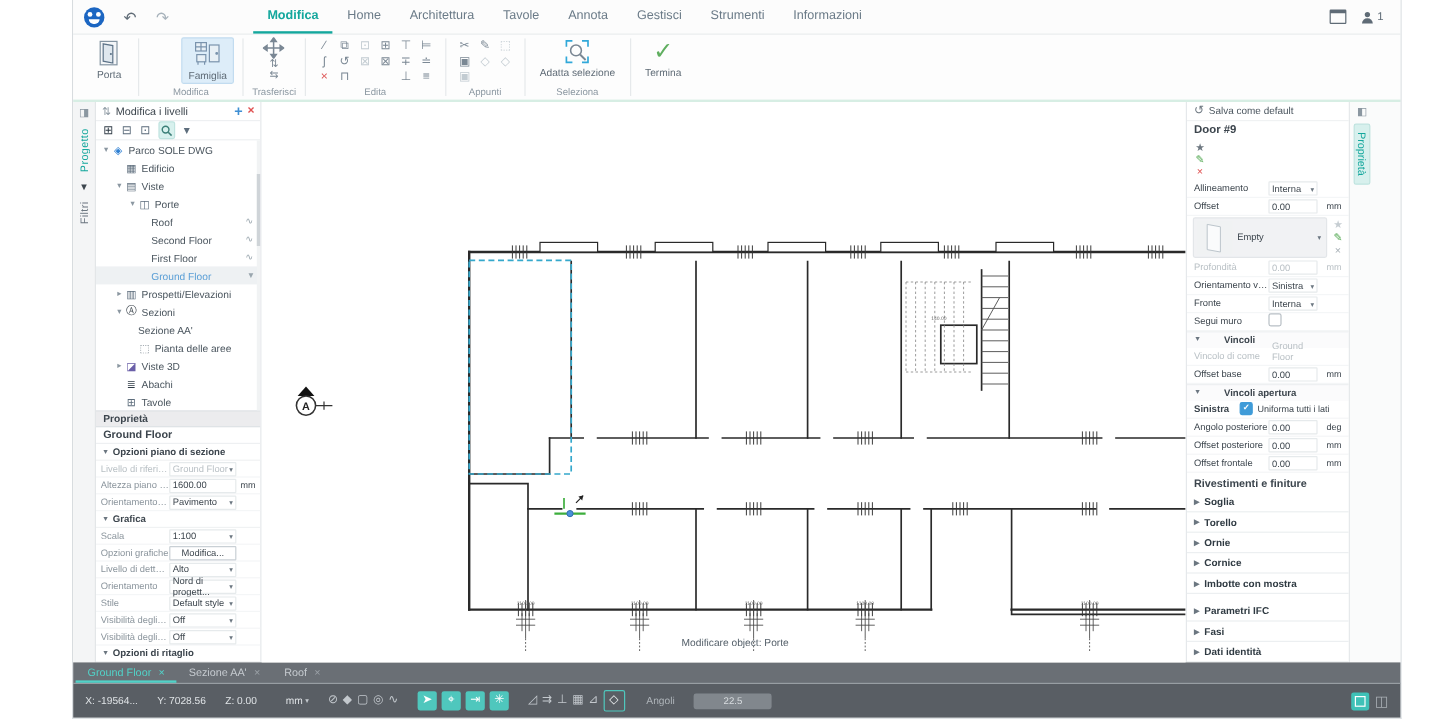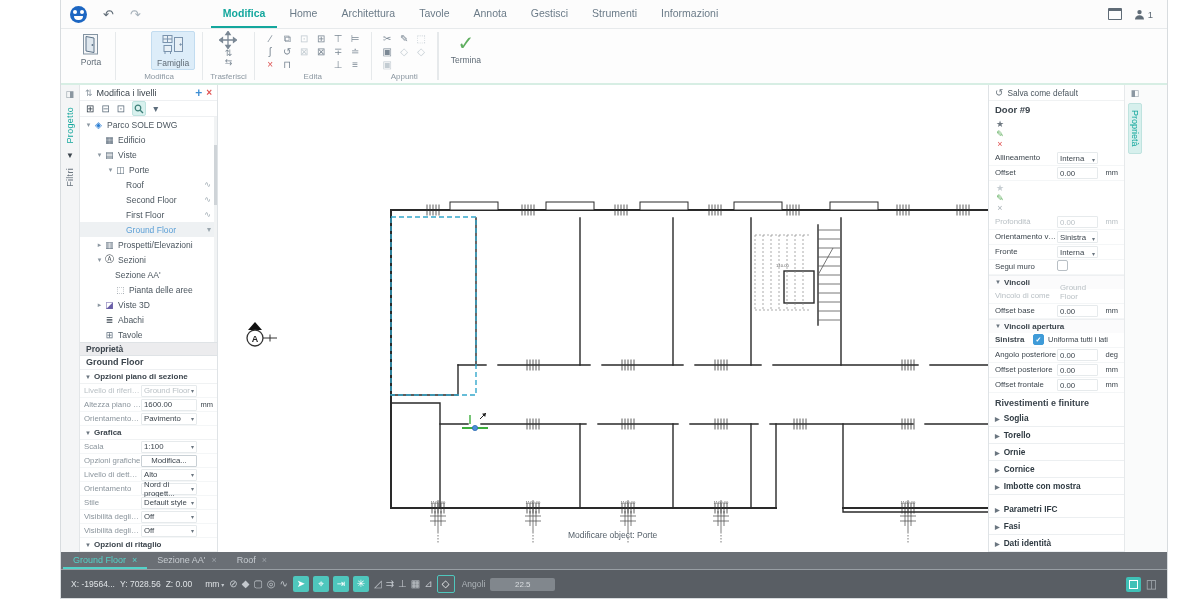--- a/index.html
+++ b/index.html
@@ -88,41 +88,41 @@
   .cicons span{font-size:9px;line-height:10px;}
   .ci-star{color:#6e7881}.ci-star.dim{color:#c6cdd2}
   .ci-pen{color:#58ab57}.ci-x{color:#e05252}.ci-x.dim{color:#aab2b8}
   .rrow{height:14px;display:grid;grid-template-columns:62px 1fr 20px;align-items:center;padding:0 6px;border-bottom:1px solid #f4f6f7;}
   .rrow .lbl{font-size:7.8px;color:#3c454d;overflow:hidden;white-space:nowrap;text-overflow:ellipsis;}
   .rrow .val{display:flex;justify-content:space-between;align-items:flex-end;font-size:7.8px;background:#fff;
              border:1px solid #e6eaec;height:10px;padding:0 2px;border-radius:1px;color:#3c454d;}
   .rrow .val.noborder{border-color:transparent;}
   .rrow .unit{font-size:7.5px;text-align:right;color:#3c454d;}
   .rrow.dis .lbl,.rrow.dis .val,.rrow.dis .unit{color:#b9c0c5;}
-  .rsec{height:13px;display:flex;align-items:center;gap:3px;font-size:8px;font-weight:bold;padding:0 6px;border-top:1px solid #eef0f2;background:#fbfbfc;}
+  .rsec{height:13px;display:flex;align-items:center;gap:19px;font-size:8px;font-weight:bold;padding:0 6px;border-top:1px solid #eef0f2;background:#fbfbfc;}
   .rsec .ar{font-size:6px;color:#6b7680;}
   .cbx{width:9px;height:9px;border:1px solid #b8bfc5;border-radius:2px;background:#fff;display:inline-block;}
   .cbx.on{background:#3f9bd8;border-color:#3f9bd8;color:#fff;font-size:7px;line-height:9px;text-align:center;font-weight:bold;}
   .sideline{height:14px;display:flex;align-items:center;gap:4px;padding:0 6px;border-bottom:1px solid #f4f6f7;}
   .sideline .sl{font-weight:bold;font-size:8px;width:34px;}
   .sideline .ul{font-size:7.5px;color:#3c454d;}
   .finhdr{height:16px;display:flex;align-items:center;font-weight:bold;font-size:9px;padding:0 6px;margin-top:2px;}
   .fitem{height:16px;display:flex;align-items:center;gap:4px;font-size:8.3px;font-weight:bold;color:#2f3a42;padding:0 6px;border-bottom:1px solid #eceff1;}
   .fitem .ar{font-size:6px;color:#6b7680;}
   .fgap{height:6px;}
   .rstrip{width:20px;flex:0 0 20px;background:#fafbfb;border-left:1px solid #e6e9eb;display:flex;flex-direction:column;align-items:center;padding-top:3px;gap:5px;}
   .rtab{background:#d7f0ed;border:1px solid #bfe3df;border-radius:2px;padding:6px 1px;writing-mode:vertical-rl;font-size:9px;color:#14a79d;}
   .rgap{flex:1;background:#fafbfb;}
   
   .tabbar{height:17px;background:#6a6f75;display:flex;align-items:stretch;border-bottom:1px solid #989ea3;padding-left:2px;flex:0 0 17px;}
   .btab{display:flex;align-items:center;gap:6px;padding:0 10px;font-size:9px;color:#c6cbd0;border-bottom:2px solid transparent;}
   .btab.act{color:#52d2c8;border-bottom-color:#52d2c8;}
   .btab .bx{font-size:9px;color:#9aa0a6;}
   .btab.act .bx{color:#52d2c8;}
-  .statusbar{height:28px;background:#595e64;display:flex;align-items:center;gap:5px;padding:0 10px;flex:0 0 28px;font-size:8.5px;color:#dfe3e6;}
+  .statusbar{height:28px;background:#595e64;display:flex;align-items:center;gap:16px;padding:0 10px;flex:0 0 28px;font-size:8.5px;color:#dfe3e6;}
   .sb-co{white-space:nowrap;font-weight:bold;color:#eef1f2;}
   .sb-co span{font-weight:normal;color:#dfe3e6;}
   .sb-mm{display:flex;align-items:center;gap:2px;margin-left:8px;}
   .sb-mm .car{color:#c3c8cd;}
   .sbi{font-size:10px;color:#c3c8cd;line-height:16px;}
   .sbgrp{display:flex;gap:4px;align-items:center;}
   .sbgrp.hl .sbi{background:#4fc7bd;color:#fff;border-radius:2px;width:16px;height:16px;text-align:center;}
   .sb-cube{border:1px solid #4fc7bd;border-radius:2px;width:16px;height:16px;text-align:center;color:#eef1f2;font-size:10px;line-height:15px;}
   .sb-ang{color:#aeb4b9;margin-left:2px;}
   .sb-input{width:65px;height:13px;background:#81878d;border-radius:2px;color:#d9dde0;font-size:8px;display:flex;align-items:center;justify-content:center;}
@@ -248,20 +248,33 @@
           <span class="gi ">✎</span>
           <span class="gi dim">◇</span>
           <span class="gi "></span>
           <span class="gi dim">⬚</span>
           <span class="gi dim">◇</span>
           <span class="gi "></span>
         </div>
       <span class="rgl">Appunti</span>
     </div>
     <div class="rsep"></div>
+    <div class="rgroup">
+      <div class="rbig">
+        <svg width="22" height="22" viewBox="0 0 22 22">
+          <g stroke="#31a8d9" stroke-width="1.4" fill="none">
+            <path d="M2,7 V2 H7 M15,2 H20 V7 M20,15 V20 H15 M7,20 H2 V15"></path>
+          </g>
+          <circle cx="10" cy="10" r="4.5" stroke="#7a8794" stroke-width="1.3" fill="none"></circle>
+          <path d="M13.4,13.4 L18,18" stroke="#7a8794" stroke-width="1.6"></path>
+        </svg>
+        <span class="rbl">Adatta selezione</span>
+      </div>
+      <span class="rgl">Seleziona</span>
+    </div>
     <div class="rsep"></div>
     <div class="rgroup">
       <div class="rbig">
         <span class="chk">✓</span>
         <span class="rbl">Termina</span>
       </div>
       <span class="rgl"></span>
     </div>
   </div>
   <div class="greenline"></div>
@@ -707,20 +720,28 @@
           <div class="rrow">
             <span class="lbl">Offset</span>
             <span class="val">
               <span>0.00</span>
             </span>
             <span class="unit">mm</span>
           </div>
         </div>
 
       <div class="cardrow">
+        <div class="card">
+          <svg width="30" height="28" viewBox="0 0 30 28">
+            <rect x="0" y="0" width="30" height="28" fill="#f0f2f3"></rect>
+            <polygon points="9,3 20,5 20,26 9,24" fill="#fafbfc" stroke="#b9c2ca" stroke-width="0.8"></polygon>
+          </svg>
+          <span class="txt"><span>Empty</span></span>
+          <span class="car">▾</span>
+        </div>
         <div class="cicons">
           <span class="ci-star dim">★</span>
           <span class="ci-pen">✎</span>
           <span class="ci-x dim">×</span>
         </div>
       </div>
       <div id="rrows2">
           <div class="rrow dis">
             <span class="lbl">Profondità</span>
             <span class="val">

